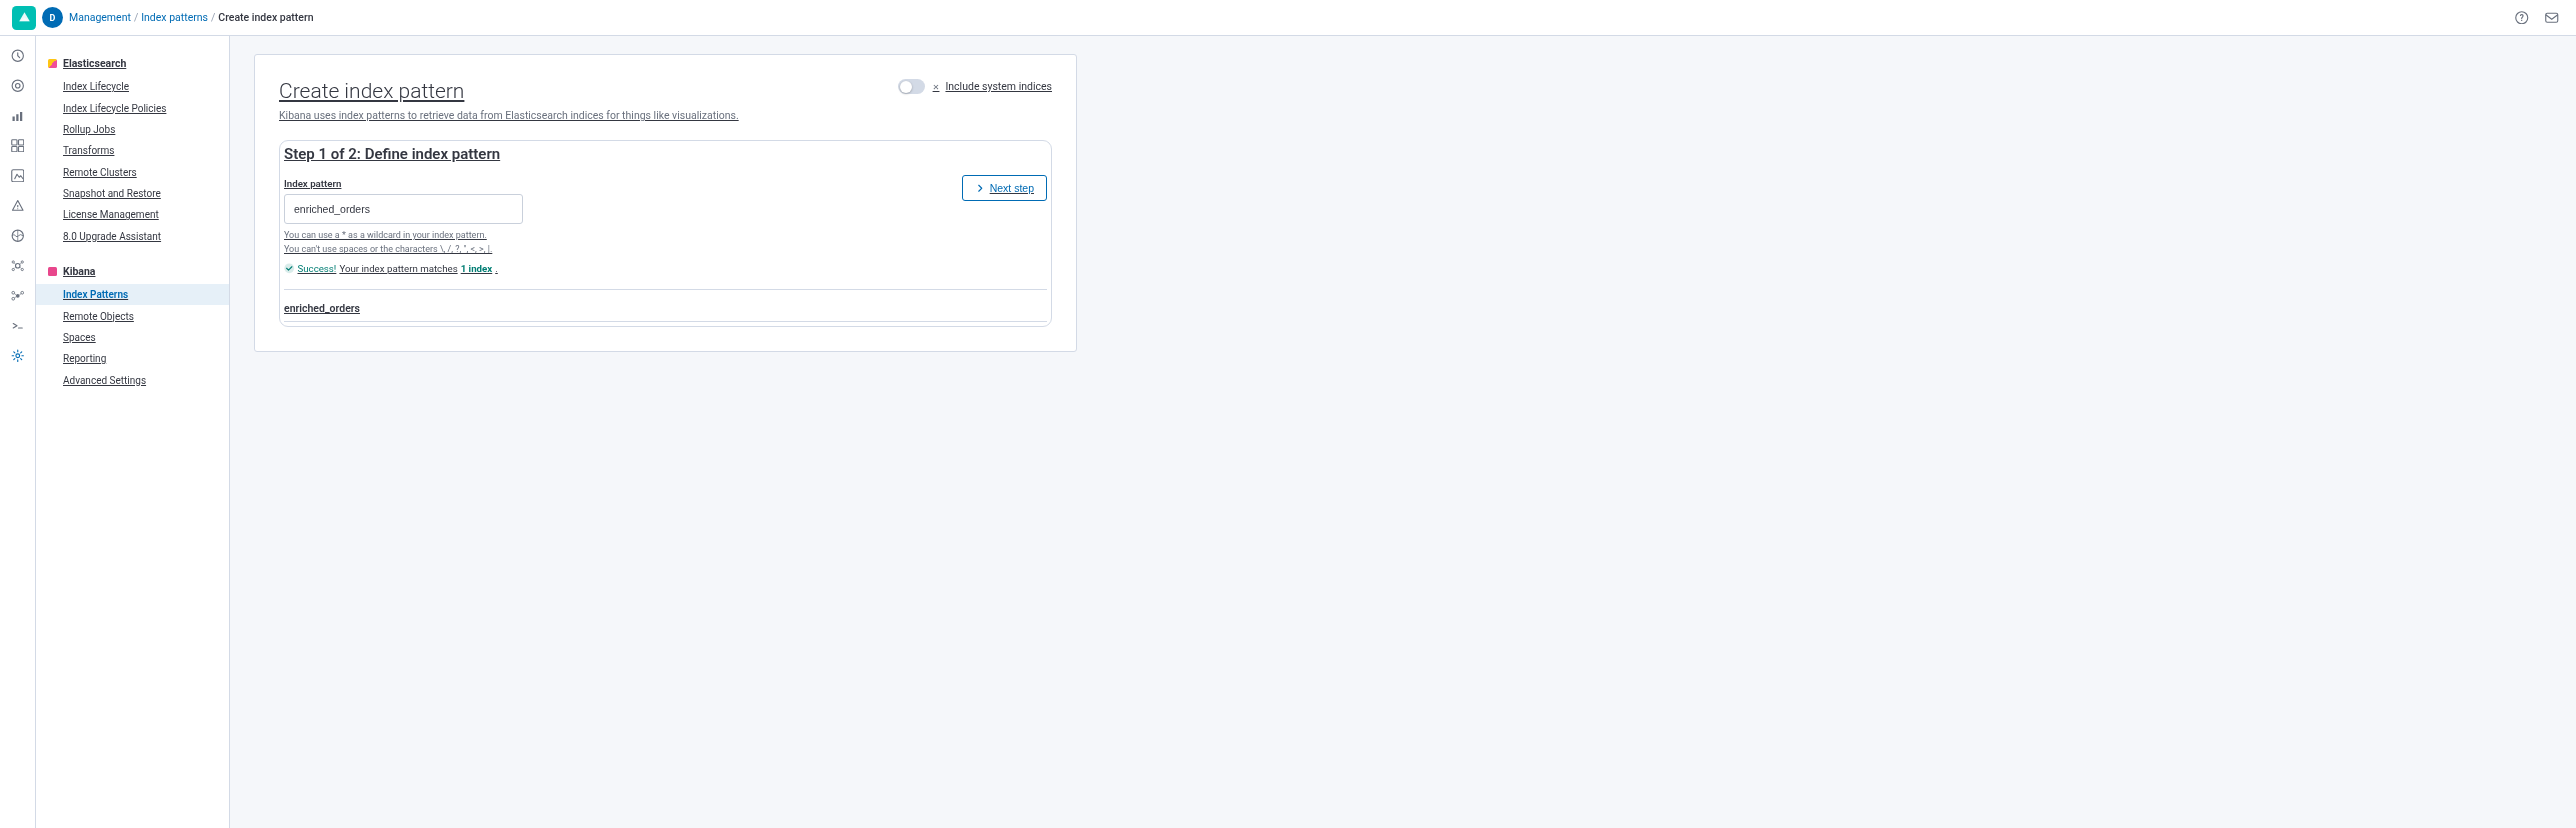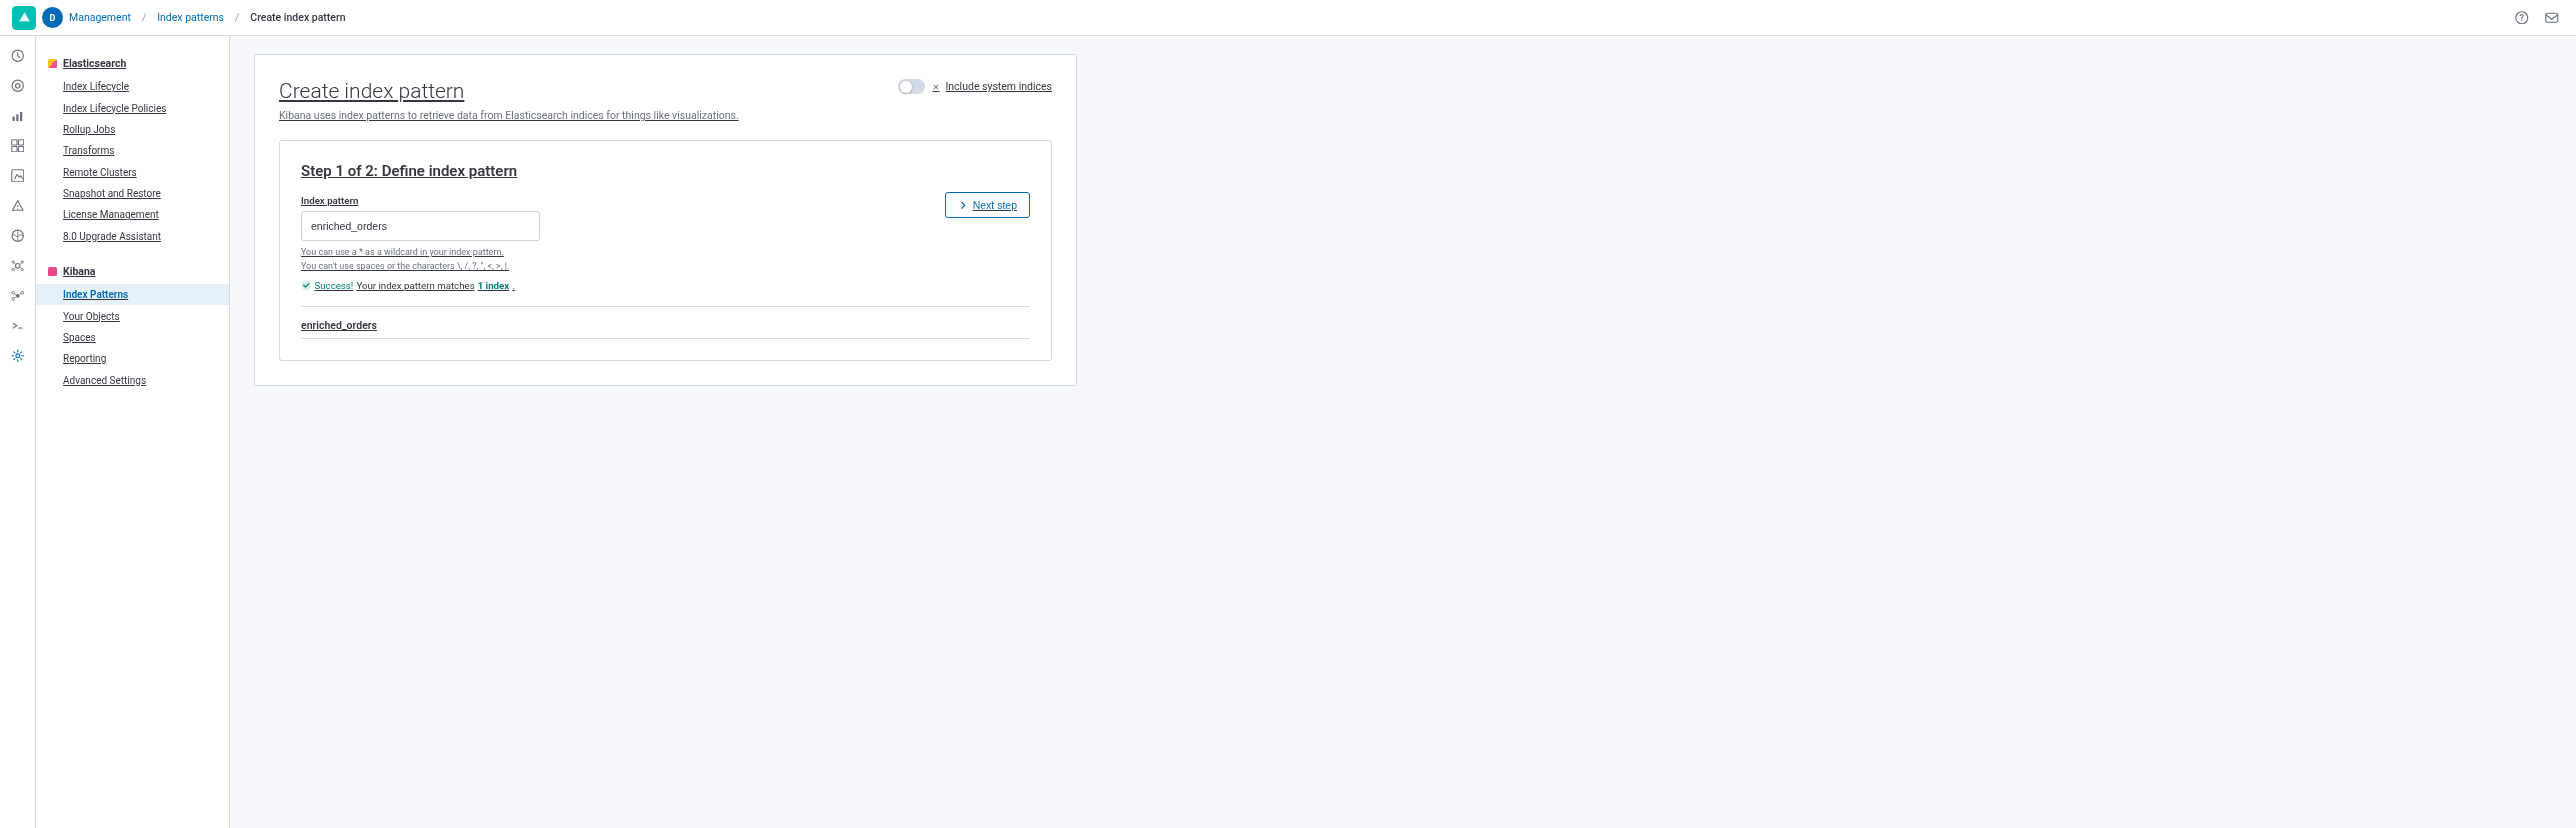--- a/index.html
+++ b/index.html
@@ -47,21 +47,21 @@
       display: flex;
       align-items: center;
       justify-content: center;
       font-size: 9px;
       font-weight: bold;
       flex-shrink: 0;
     }
     .top-nav-breadcrumb {
       display: flex;
       align-items: center;
-      gap: 11px;
+      gap: 3px;
       font-size: 10.5px;
       color: #343741;
     }
     .top-nav-breadcrumb .sep { color: #98a2b3; }
     .top-nav-breadcrumb .crumb-link { color: #006bb4; cursor: pointer; }
     .top-nav-breadcrumb .crumb-current { color: #343741; font-weight: 500; }
     .top-nav-spacer { flex: 1; }
     .top-nav-icon {
       width: 24px;
       height: 24px;
@@ -213,22 +213,22 @@
     }
     .toggle-x {
       font-size: 8.2px;
       color: #69707d;
       margin-left: 1.5px;
     }
 
     
     .step-card {
       border: 0.7px solid #d3dae6;
-      border-radius: 3px;
-      padding: 21px;
+      border-radius: 9px;
+      padding: 4px;
       background: #fff;
     }
     .step-title {
       font-size: 15px;
       font-weight: 600;
       color: #343741;
       margin-bottom: 15px;
     }
     .field-label {
       font-size: 9.7px;
@@ -443,21 +443,21 @@
     <div class="sidebar-item">Remote Clusters</div>
     <div class="sidebar-item">Snapshot and Restore</div>
     <div class="sidebar-item">License Management</div>
     <div class="sidebar-item">8.0 Upgrade Assistant</div>
 
     <div class="sidebar-section-header" style="margin-top: 12px;">
       <div class="section-dot kibana-dot"></div>
       <span>Kibana</span>
     </div>
     <div class="sidebar-item active">Index Patterns</div>
-    <div class="sidebar-item">Your Objects</div>
+    <div class="sidebar-item">Remote Objects</div>
     <div class="sidebar-item">Spaces</div>
     <div class="sidebar-item">Reporting</div>
     <div class="sidebar-item">Advanced Settings</div>
   </aside>
 
   <main class="content-area">
     <div class="page-container">
       <div class="page-header-row">
         <div>
           <h1 class="page-title">Create index pattern</h1>

